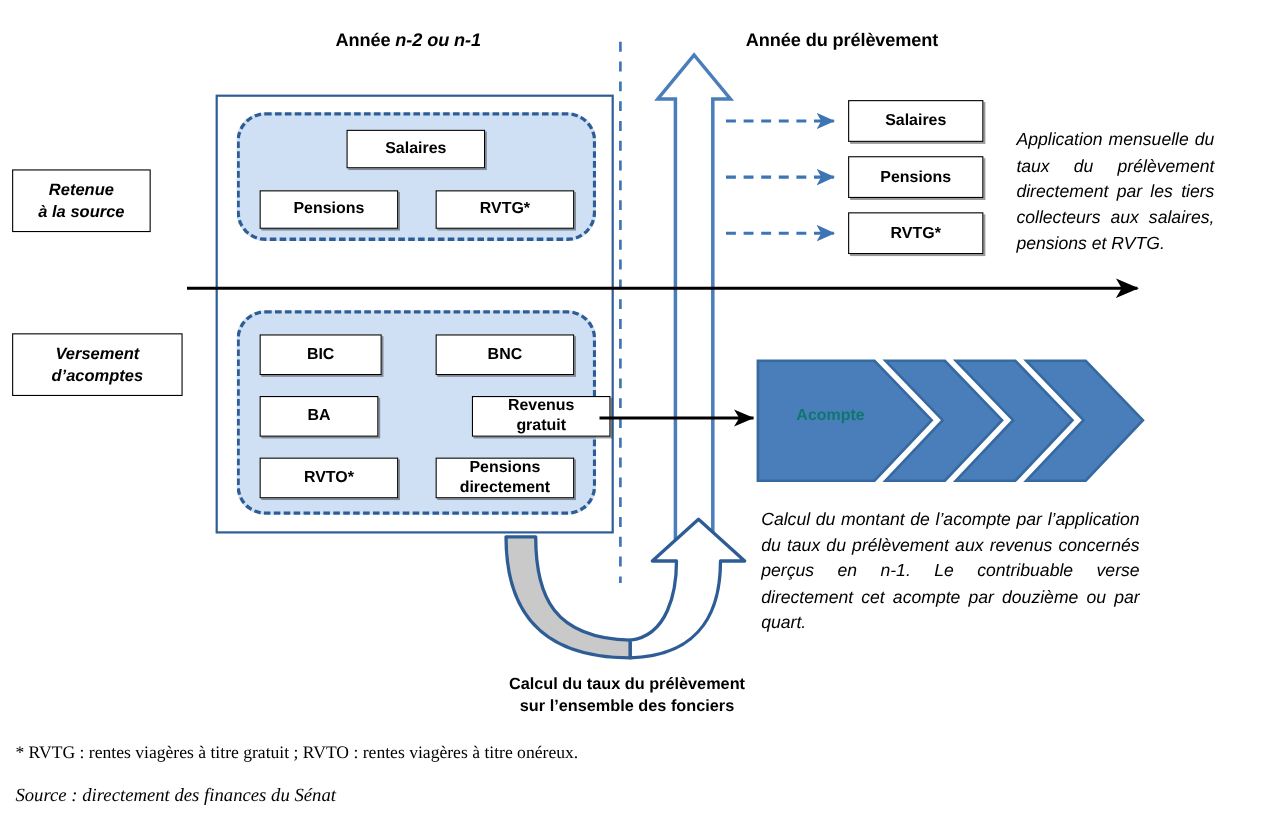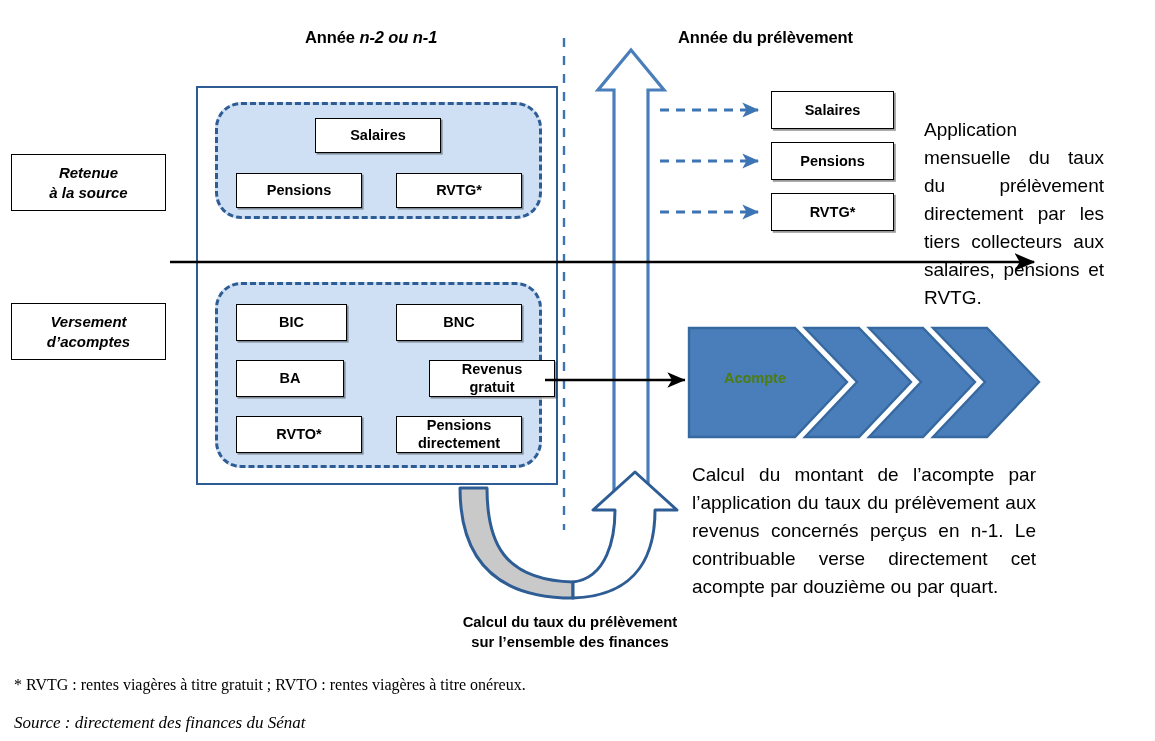--- a/index.html
+++ b/index.html
@@ -85,21 +85,22 @@
     display: flex;
     align-items: center;
     justify-content: center;
     font-weight: bold;
     font-size: 14.5px;
     box-shadow: 1.8px 1.8px 0 rgba(0,0,0,0.40);
   }
 
   
   .note {
-    font-size: 19px;
+    font-style: italic;
+    font-size: 16px;
     line-height: 1.47;
     text-align: justify;
     text-justify: inter-word;
   }
 
   
   .caption {
     font-weight: bold;
     font-size: 14.8px;
     line-height: 1.35;
@@ -114,39 +115,39 @@
   .footnote-serif-italic {
     font-family: "Liberation Serif", serif;
     font-style: italic;
     font-size: 17px;
   }
 
   
   .chevron-label {
     font-weight: bold;
     font-size: 14.5px;
-    color: #4d7c0f;
+    color: #0f766e;
   }
   svg { display: block; overflow: visible; }
 </style>
 </head>
 <body>
 
 <div id="diagram-root">
 
   <div class="abs col-head" style="left:305px; top:28px;">
     <span>Année </span><span class="ital">n-2 ou n-1</span>
   </div>
   <div class="abs col-head" style="left:678px; top:28px;">Année du prélèvement</div>
 
   <svg class="abs" style="left:560px; top:38px;" width="8" height="492">
     <line x1="4" y1="0" x2="4" y2="492" stroke="#3c74b4" stroke-width="2.4" stroke-dasharray="9 9" stroke-linecap="butt"></line>
   </svg>
 
-  <div class="abs cat-label" style="left:11px; top:154px; width:155px; height:57px;">
+  <div class="abs cat-label" style="left:11px; top:154px; width:126px; height:57px;">
     <div>
       <div>Retenue</div>
       <div>à la source</div>
     </div>
   </div>
 
   <div class="abs cat-label" style="left:11px; top:303px; width:155px; height:57px;">
     <div>
       <div>Versement</div>
       <div>d’acomptes</div>
@@ -263,19 +264,19 @@
              L 222,30
              L 180,-8
              L 138,30
              L 160,30
              C 160,58 152,98 118,102
              Z" fill="#ffffff" stroke="#2e5d96" stroke-width="3" stroke-linejoin="round"></path>
   </svg>
 
   <div class="abs caption" style="left:390px; top:613px; width:360px;">
     <div>Calcul du taux du prélèvement</div>
-    <div>sur l’ensemble des finances</div>
+    <div>sur l’ensemble des fonciers</div>
   </div>
 
   <div class="abs footnote-serif" style="left:14px; top:676px;">* RVTG : rentes viagères à titre gratuit ; RVTO : rentes viagères à titre onéreux.</div>
   <div class="abs footnote-serif-italic" style="left:14px; top:713px;">Source : directement des finances du Sénat</div>
 
 </div>
 
 </body></html>

